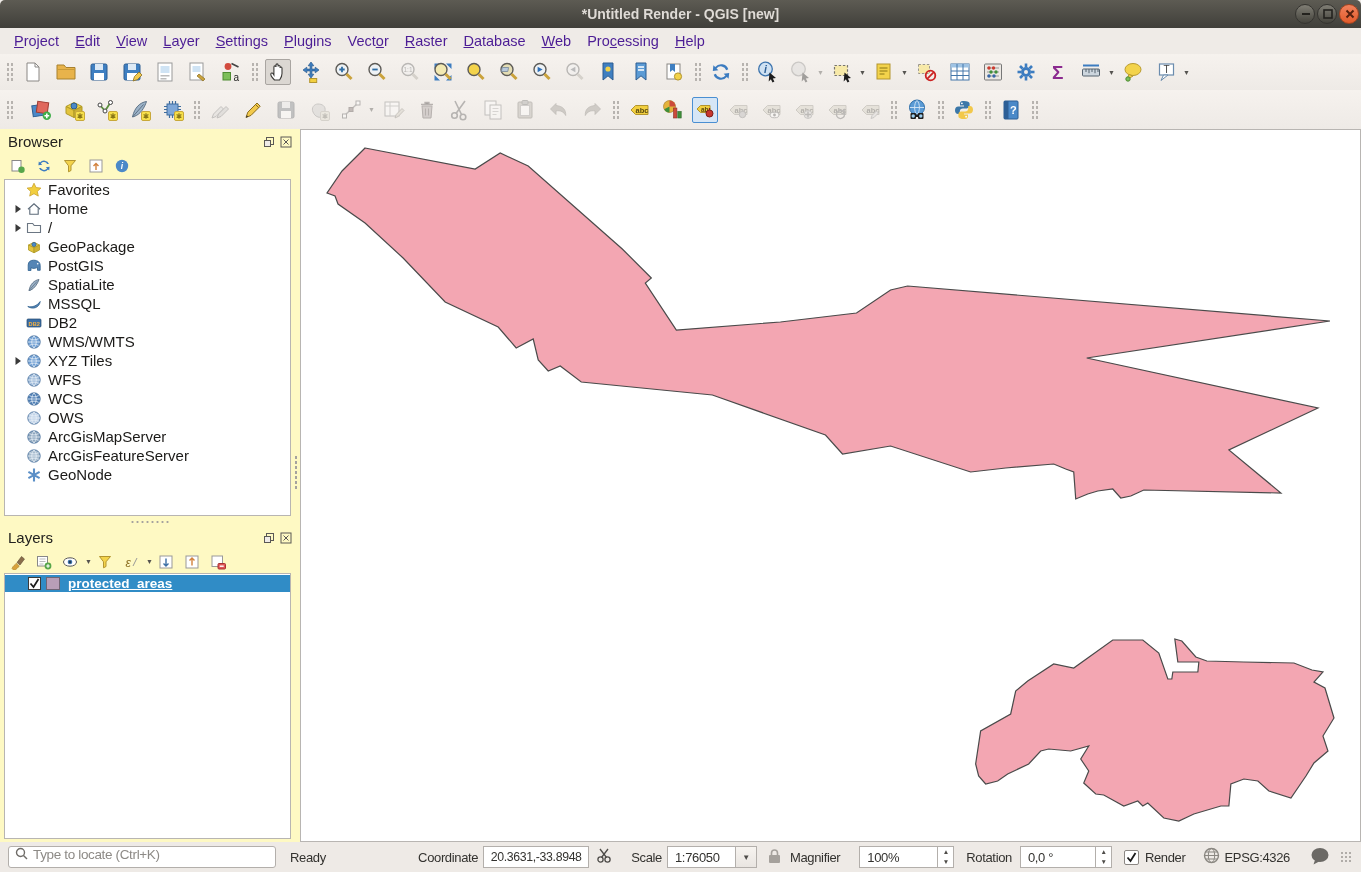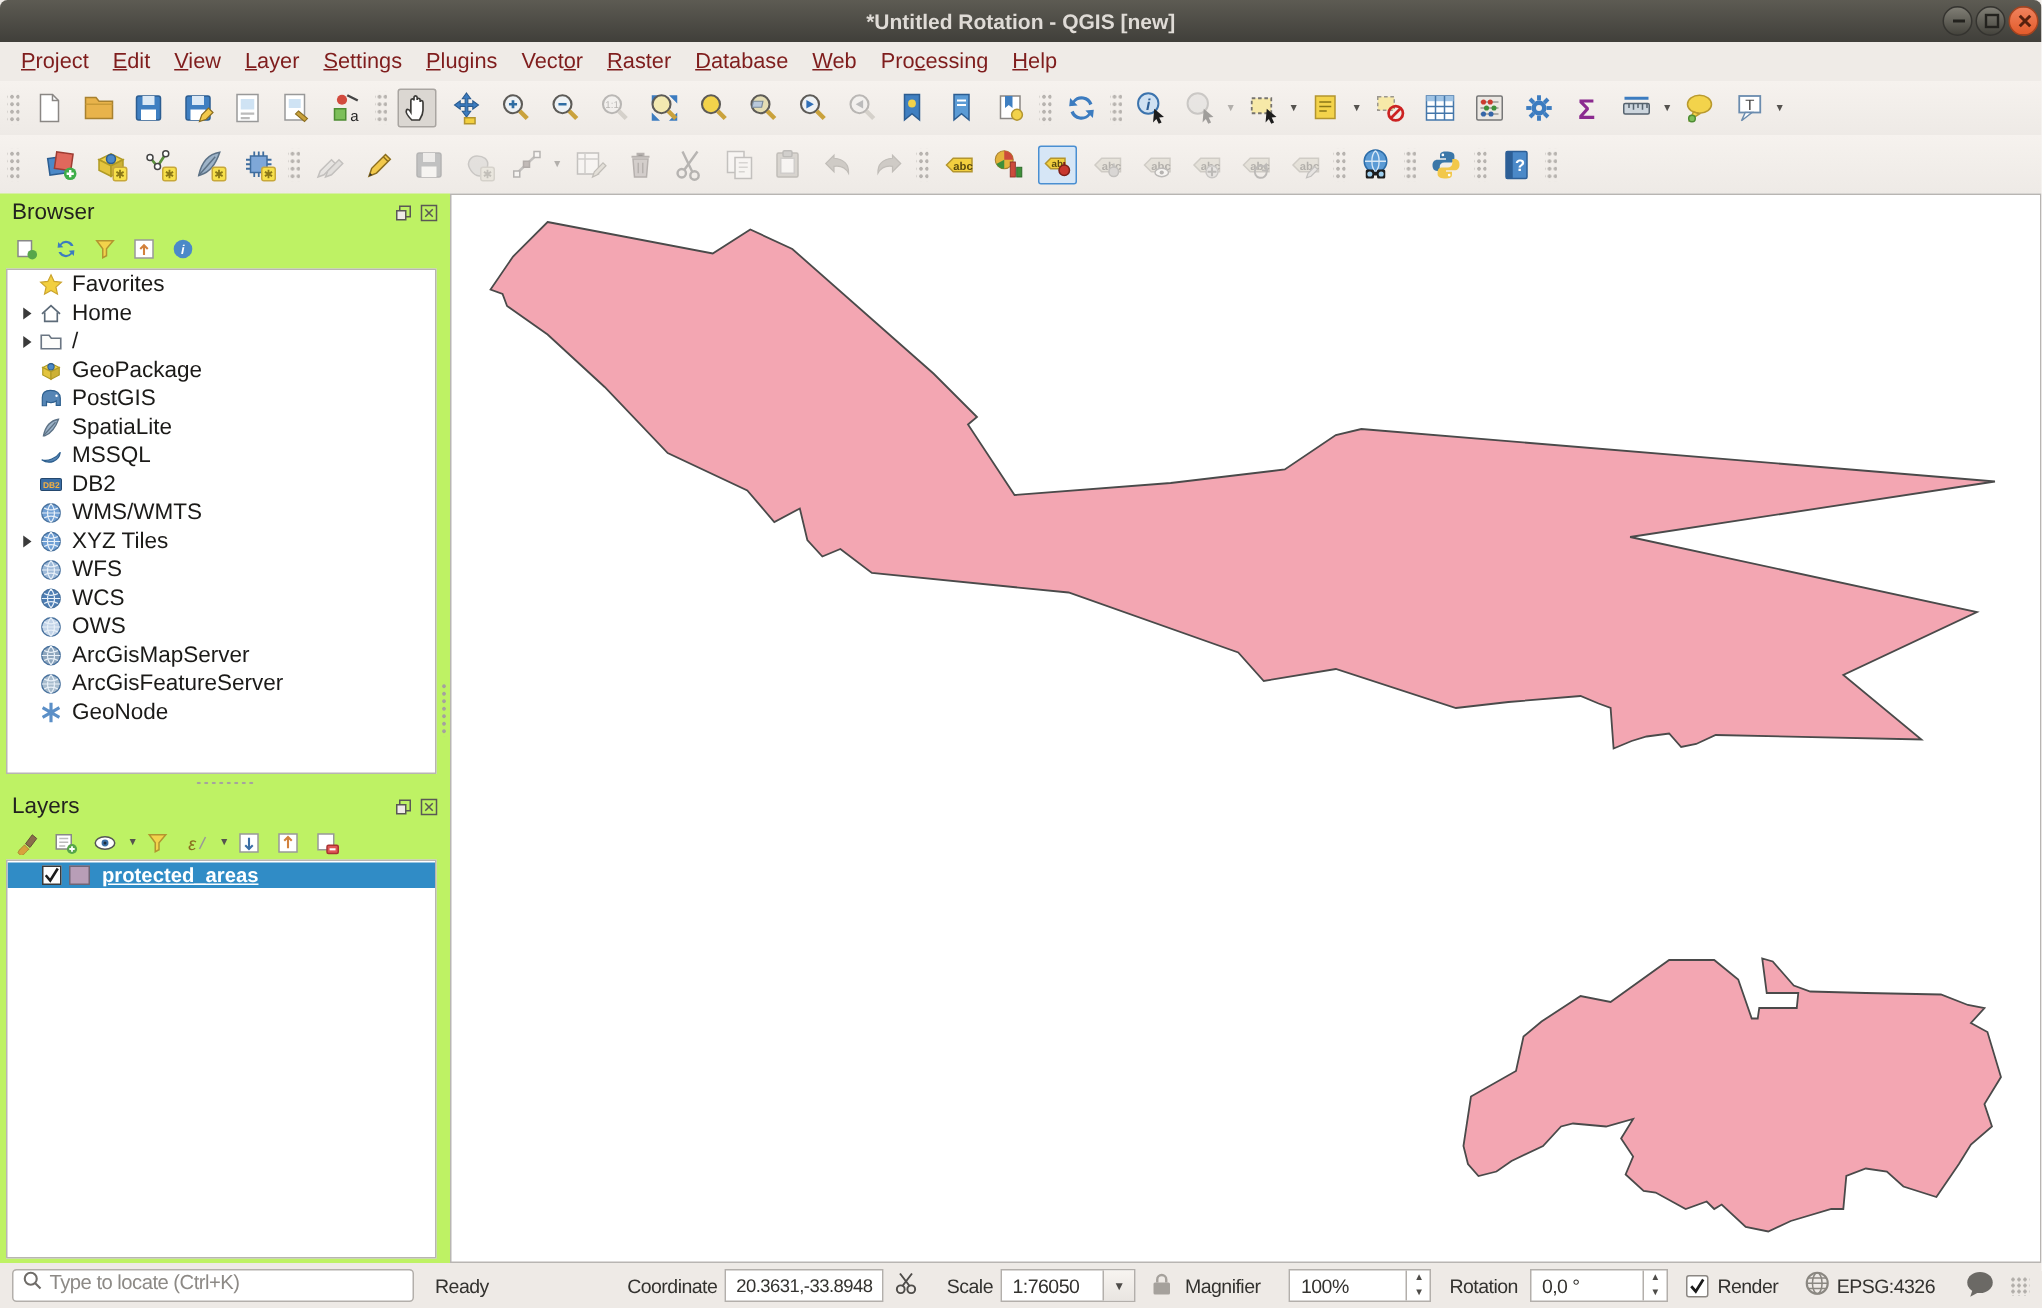--- a/index.html
+++ b/index.html
@@ -6,38 +6,38 @@
 html,body{width:1361px;height:872px;overflow:hidden}
 body{font-family:"Liberation Sans",sans-serif;background:#efebe7;position:relative}
 
 .titlebar{height:28px;background:linear-gradient(#5d5b53,#403f3a);position:relative;border-radius:5px 5px 0 0}
 .title{position:absolute;left:0;right:0;top:0;height:28px;line-height:28px;text-align:center;color:#dfdbd6;font-weight:bold;font-size:14px}
 .winbtns{position:absolute;right:2px;top:4px;display:flex;gap:2px;z-index:5}
 .wbtn{width:20px;height:20px;border-radius:50%;display:flex;align-items:center;justify-content:center}
 .wbtn.g{background:linear-gradient(#807e75,#44433c);border:1px solid #353430}
 .wbtn.c{background:linear-gradient(#f0825d,#e25b2b);border:1px solid #a5431f}
 
-.menubar{height:26px;display:flex;align-items:center;padding-left:6px;font-size:14.5px;color:#7f1d1d}
+.menubar{height:26px;display:flex;align-items:center;padding-left:6px;font-size:14.5px;color:#4c1d95}
 .mitem{padding:0 8px;height:24px;line-height:24px;white-space:nowrap}
 
 .tbar{display:flex;align-items:center;padding-left:2px;background:linear-gradient(#f6f2ee,#eeeae6)}
 .tbar1{height:36px}
 .tbar2{height:39px}
 .grip{width:8px;height:22px;margin:0 3px;background-image:radial-gradient(#b7b3af 1px,transparent 1.3px);background-size:4px 5px;background-position:1px 1px;flex:none}
 .tw{display:flex;align-items:center;flex:none}
 .ti{width:26px;height:26px;margin:0 3.5px;display:flex;align-items:center;justify-content:center;border:1px solid transparent;border-radius:2px;flex:none}
 .ti.pressed{background:#dbd7d2;border-color:#a9a5a1}
 .ti.hl{background:#d6e6f6;border-color:#4a8fd2}
 .ti.disabled{filter:grayscale(.9) opacity(.38)}
 .tbar2 > :nth-child(2){margin-left:8px}
 .dd{width:9px;margin-left:-1px;margin-right:1px;font-size:7px;color:#55534f;text-align:center}
 .dd.disabled{opacity:.4}
 
 .main{display:flex;height:713px}
-.left{width:300px;position:relative;background:#bef264;flex:none}
+.left{width:300px;position:relative;background:#fef9c3;flex:none}
 .phead{display:flex;align-items:center;height:23px;padding:2px 8px 0 8px;font-size:15px;color:#23221f}
 .phead .sp{flex:1}
 .pbtn{width:13px;height:13px;margin-left:4px;display:flex;align-items:center;justify-content:center}
 .ptools{display:flex;align-items:center;height:27px;padding:0 7px}
 .pti{width:22px;height:22px;margin-right:4px;display:flex;align-items:center;justify-content:center}
 .browser{height:389px;position:relative}
 .layers{position:absolute;top:396px;left:0;right:0;bottom:0}
 .hsplit{position:absolute;top:389px;left:0;right:0;height:7px;display:flex;align-items:center;justify-content:center}
 .hsplit .dots{width:40px;height:4px;background-image:radial-gradient(#a5a29e 1px,transparent 1.3px);background-size:5px 4px}
 .vgrip{position:absolute;right:2px;top:326px;width:4px;height:36px;background-image:radial-gradient(#a5a29e 1px,transparent 1.3px);background-size:4px 5px}
@@ -67,21 +67,21 @@
 .spin .ud span{flex:1;display:flex;align-items:center;justify-content:center;font-size:6.5px;color:#4e4c49;line-height:1}
 .cb{width:15px;height:15px;background:#fff;border:1px solid #8b8783;border-radius:2px;display:flex;align-items:center;justify-content:center;flex:none}
 .slabel{white-space:nowrap}
 .rgrip{width:13px;height:13px;margin-left:9px;background-image:radial-gradient(#b0aca8 1px,transparent 1.3px);background-size:4px 4px;flex:none}
 u{text-decoration:underline}
 </style>
 </head>
 <body>
 
 <div class="titlebar">
-  <div class="title">*Untitled Rotation - QGIS [new]</div>
+  <div class="title">*Untitled Render - QGIS [new]</div>
   <div class="winbtns">
     <span class="wbtn g">
         <svg width="20" height="20">
           <line x1="6" y1="10" x2="14" y2="10" stroke="#23221e" stroke-width="2"></line>
         </svg>
       </span>
     <span class="wbtn g">
         <svg width="20" height="20">
           <rect x="6" y="6" width="8" height="8" fill="none" stroke="#23221e" stroke-width="1.6"></rect>
         </svg>

